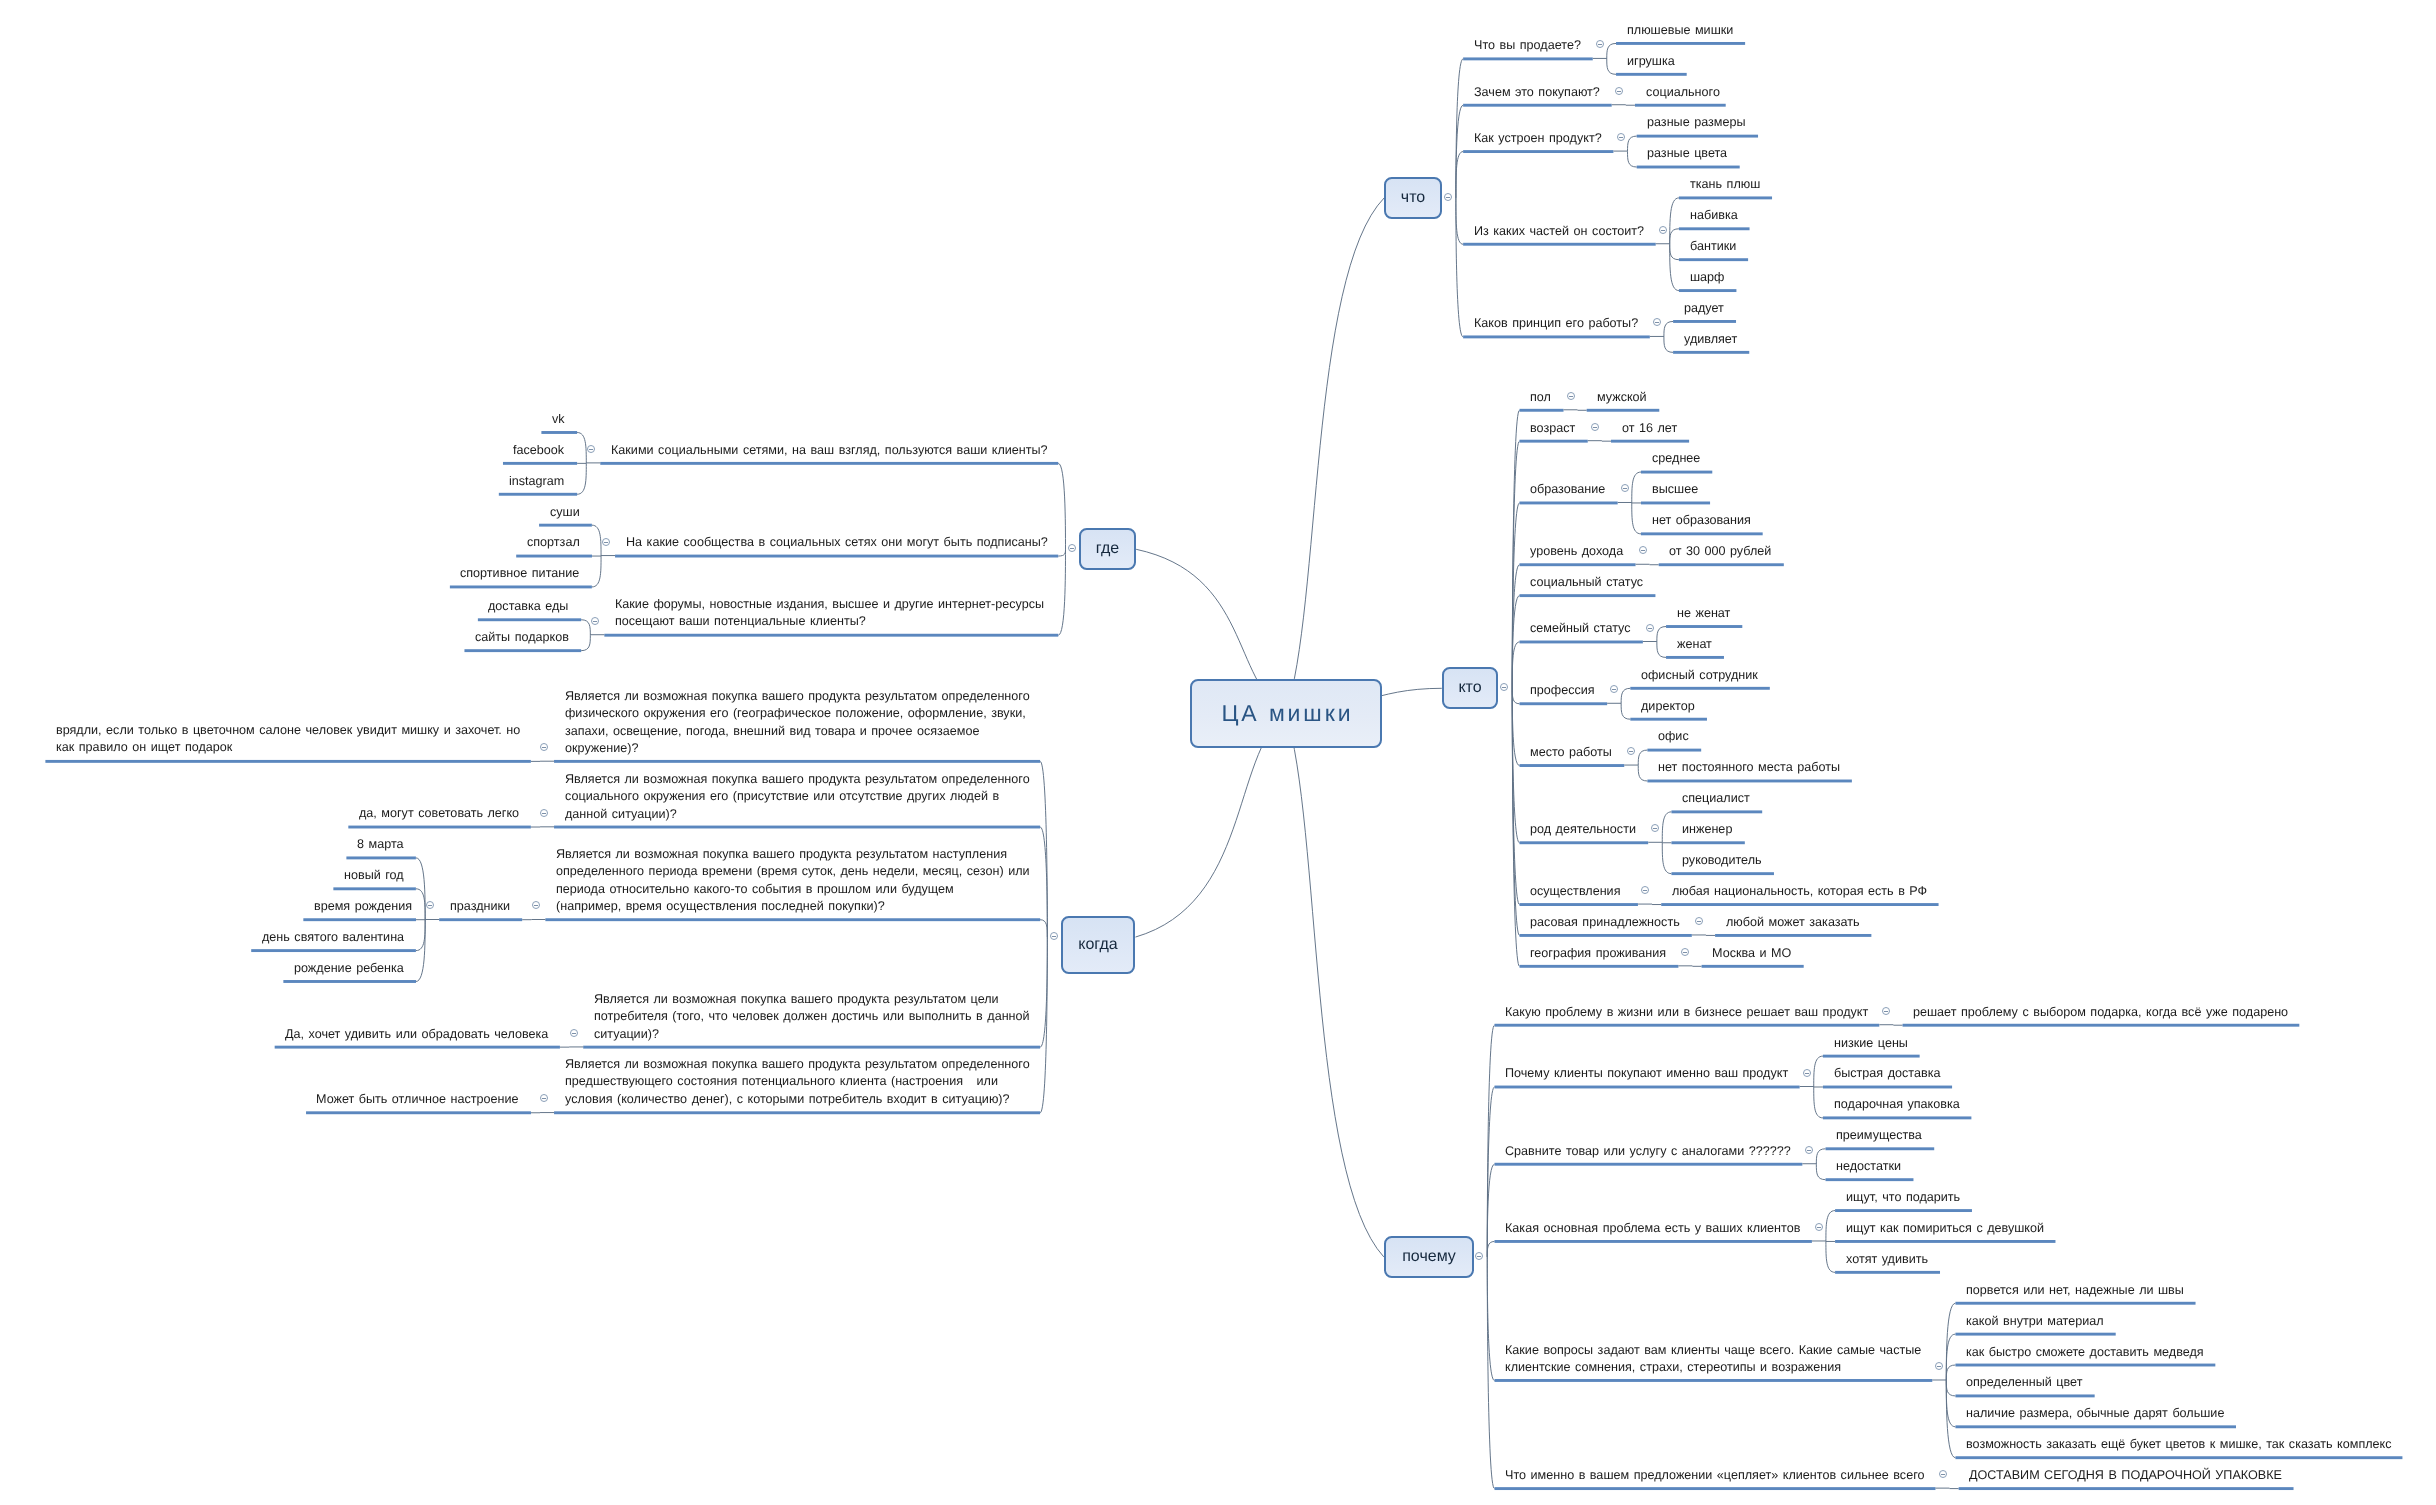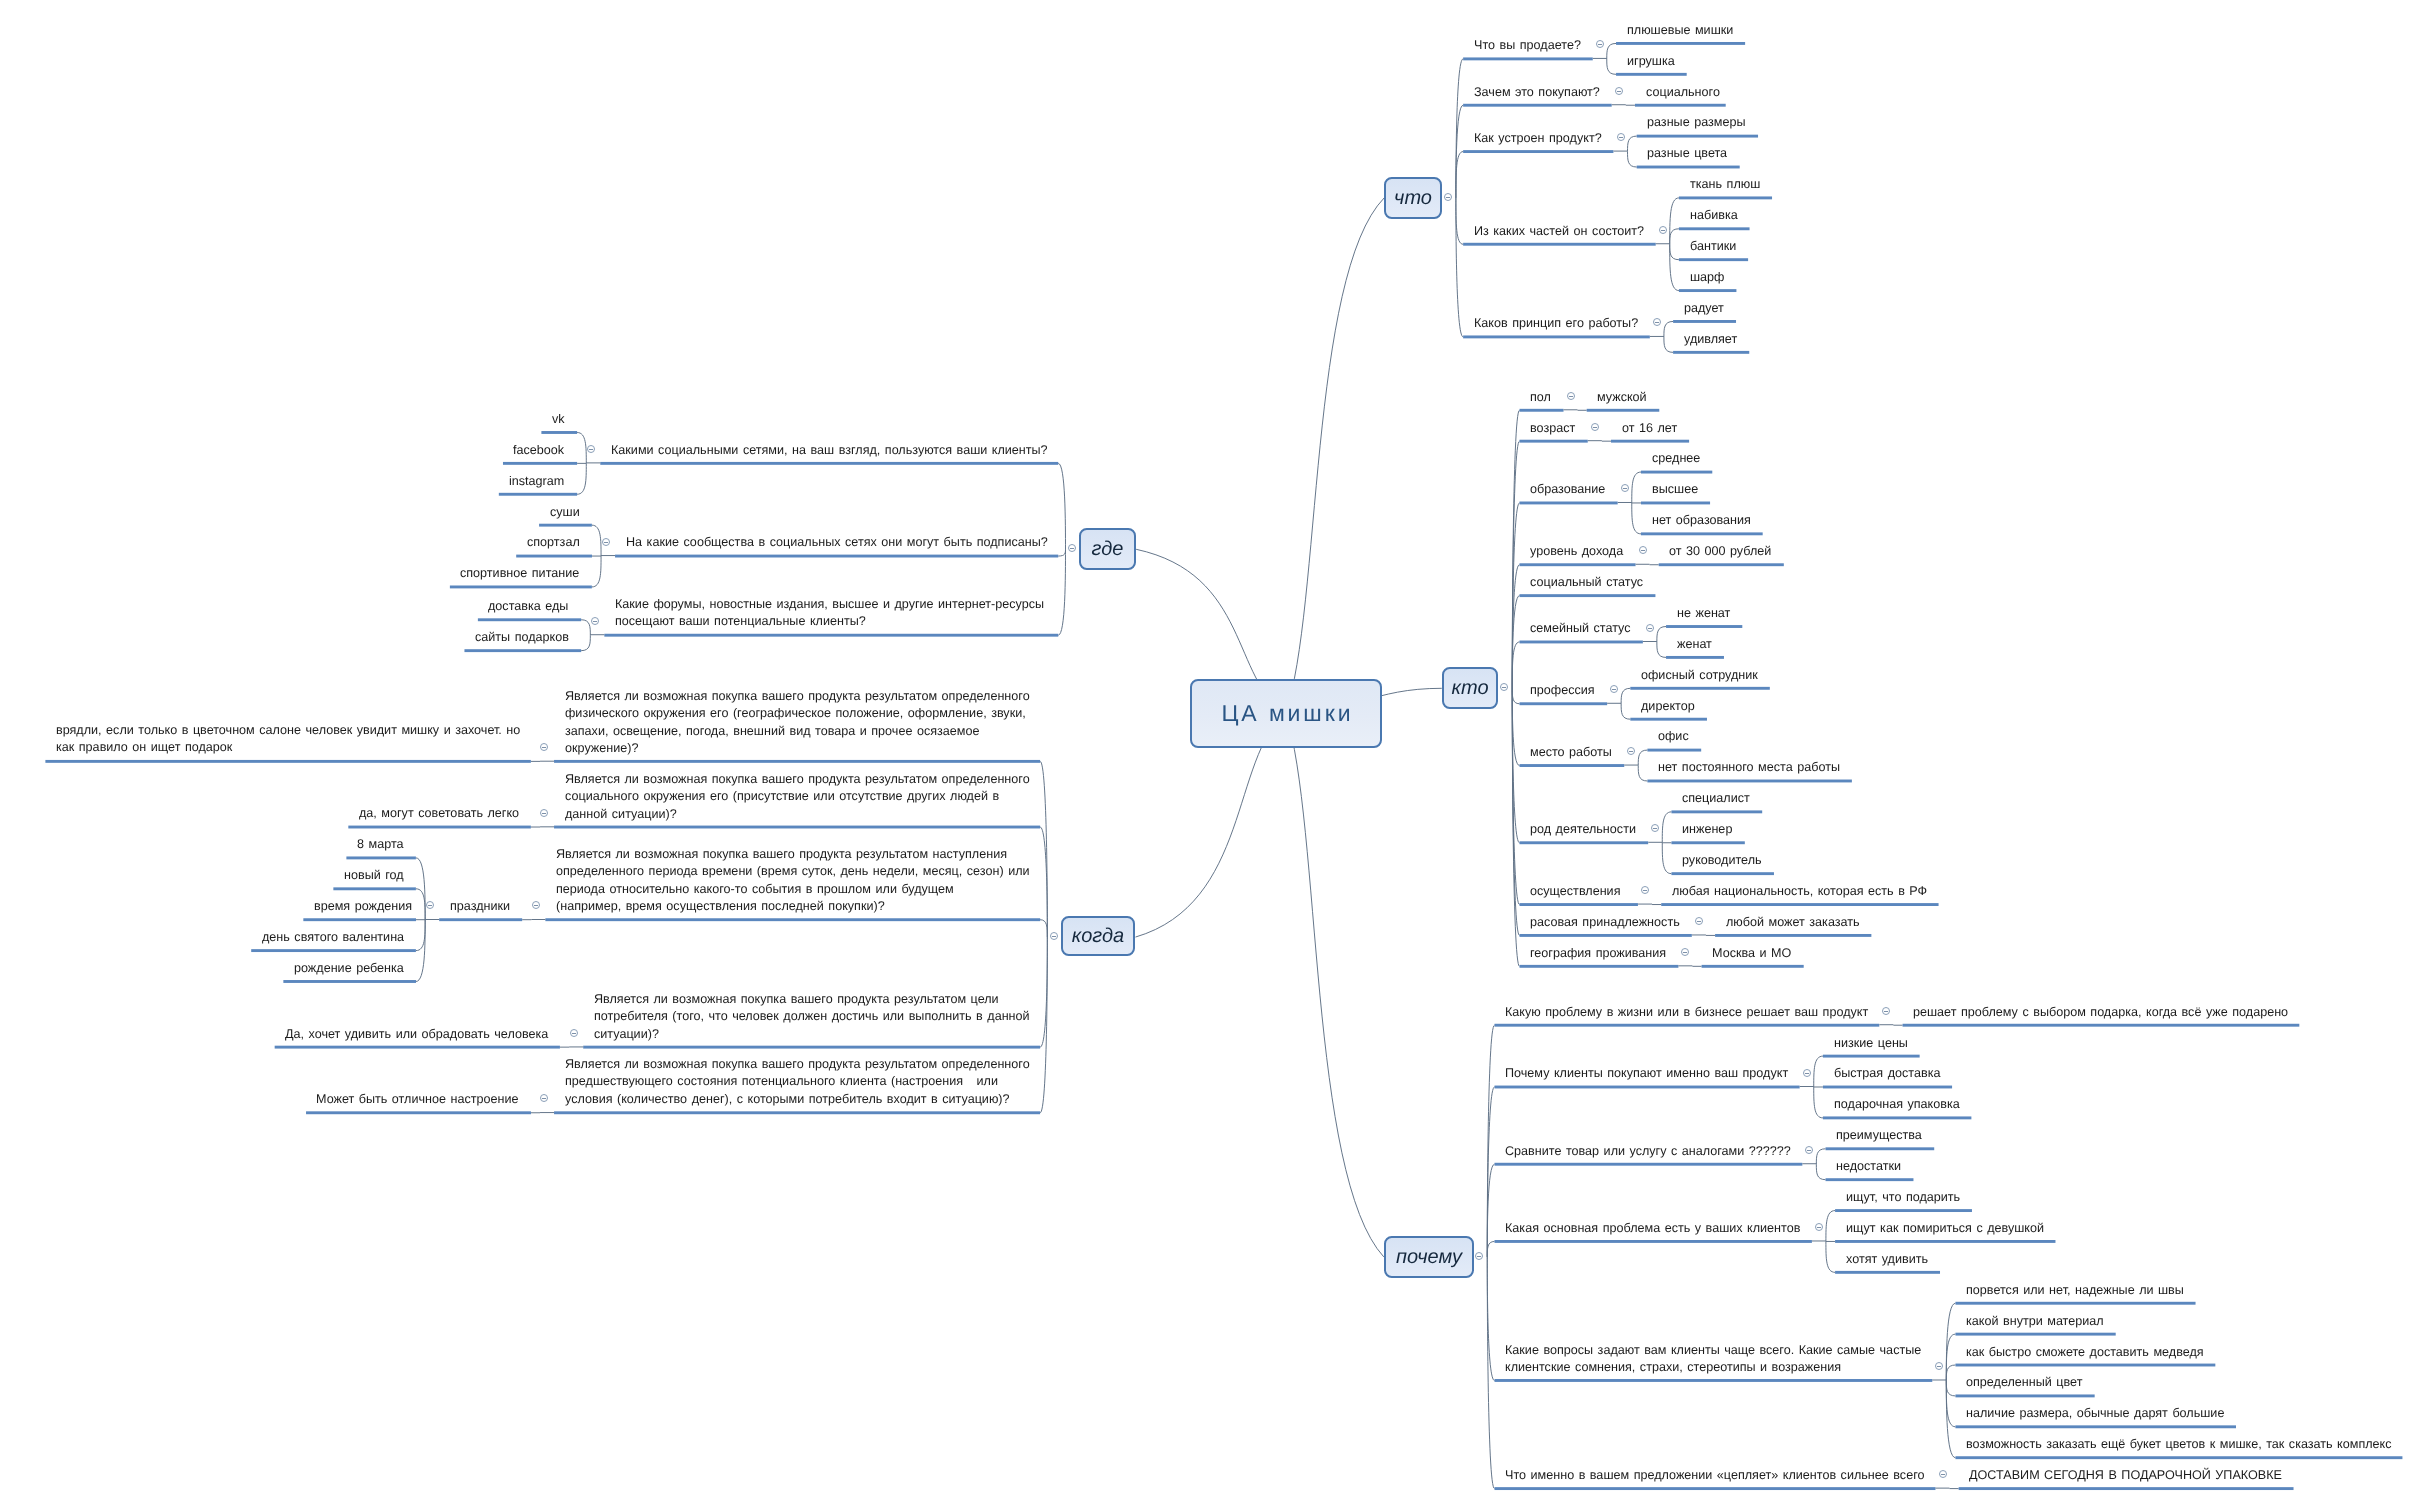--- a/index.html
+++ b/index.html
@@ -12,21 +12,21 @@
 svg.links rect.stub{fill:#5f7186;}
 .nt{position:absolute;font-size:12.6px;line-height:17.4px;color:#1c1c1c;white-space:pre;word-spacing:1px;}
 .nt .ln{display:block;}
 .rootbox{position:absolute;border:2.9px solid #4a78b0;border-radius:8px;
   background:linear-gradient(180deg,#dfe8f5 0%,#e4ebf6 55%,#e9eff8 100%);
   display:flex;align-items:center;justify-content:center;}
 .rootbox span{font-size:23px;letter-spacing:2.9px;padding-left:2.9px;color:#2a5584;}
 .branchbox{position:absolute;border:2.3px solid #4a78b0;border-radius:7.7px;
   background:linear-gradient(180deg,#d7e3f4 0%,#dde7f6 50%,#e3ebf8 100%);
   display:flex;align-items:center;justify-content:center;}
-.branchbox span{font-size:20px;color:#15283d;font-style:italic;}
+.branchbox span{font-size:16px;color:#15283d;}
 .tg{position:absolute;width:8.3px;height:8.3px;border:0.9px solid #8a9fb8;border-radius:50%;background:#fff;}
 .tg:after{content:"";position:absolute;left:1.4px;top:2.9px;width:3.9px;height:0.9px;background:#7d90a8;}
 </style>
 </head>
 <body>
 
 <div class="canvas">
 <svg class="links" width="2437" height="1505" viewBox="0 0 2524 1559">
 <path d="M 1331.5,738.5 C 1368.3,631.8 1356.0,285.0 1433.6,205.0"></path>
 <path d="M 1331.5,738.5 C 1404.3,738.5 1420.5,713.0 1493.3,713.0"></path>
@@ -340,21 +340,21 @@
 <div class="nt" style="left:552px;top:411px;width:15.4px"><span>vk</span></div>
 <div class="nt" style="left:513px;top:442px;width:54px"><span>facebook</span></div>
 <div class="nt" style="left:509px;top:473px;width:58px"><span>instagram</span></div>
 <div class="nt" style="left:626px;top:534px;width:423px"><span>На какие сообщества в социальных сетях они могут быть подписаны?</span></div>
 <div class="nt" style="left:550px;top:504px;width:33px"><span>суши</span></div>
 <div class="nt" style="left:527px;top:534px;width:56px"><span>спортзал</span></div>
 <div class="nt" style="left:460px;top:565px;width:122px"><span>спортивное питание</span></div>
 <div class="nt" style="left:615px;top:596px;width:434px"><span class="ln">Какие форумы, новостные издания, высшее и другие интернет-ресурсы</span><span class="ln">посещают ваши потенциальные клиенты?</span></div>
 <div class="nt" style="left:488px;top:598px;width:83px"><span>доставка еды</span></div>
 <div class="nt" style="left:475px;top:629px;width:96px"><span>сайты подарков</span></div>
-<div class="branchbox" style="left:1061px;top:916px;width:74px;height:40px">
+<div class="branchbox" style="left:1061px;top:916px;width:74px;height:58px">
       <span>когда</span>
     </div>
 <div class="nt" style="left:565px;top:688px;width:466px"><span class="ln">Является ли возможная покупка вашего продукта результатом определенного</span><span class="ln">физического окружения его (географическое положение, оформление, звуки,</span><span class="ln">запахи, освещение, погода, внешний вид товара и прочее осязаемое</span><span class="ln">окружение)?</span></div>
 <div class="nt" style="left:56px;top:722px;width:465px"><span class="ln">врядли, если только в цветочном салоне человек увидит мишку и захочет. но</span><span class="ln">как правило он ищет подарок</span></div>
 <div class="nt" style="left:565px;top:771px;width:466px"><span class="ln">Является ли возможная покупка вашего продукта результатом определенного</span><span class="ln">социального окружения его (присутствие или отсутствие других людей в</span><span class="ln">данной ситуации)?</span></div>
 <div class="nt" style="left:359px;top:805px;width:162px"><span>да, могут советовать легко</span></div>
 <div class="nt" style="left:556px;top:846px;width:475px"><span class="ln">Является ли возможная покупка вашего продукта результатом наступления</span><span class="ln">определенного периода времени (время суток, день недели, месяц, сезон) или</span><span class="ln">периода относительно какого-то события в прошлом или будущем</span><span class="ln">(например, время осуществления последней покупки)?</span></div>
 <div class="nt" style="left:450px;top:898px;width:63px"><span>праздники</span></div>
 <div class="nt" style="left:357px;top:836px;width:49px"><span>8 марта</span></div>
 <div class="nt" style="left:344px;top:867px;width:62px"><span>новый год</span></div>

